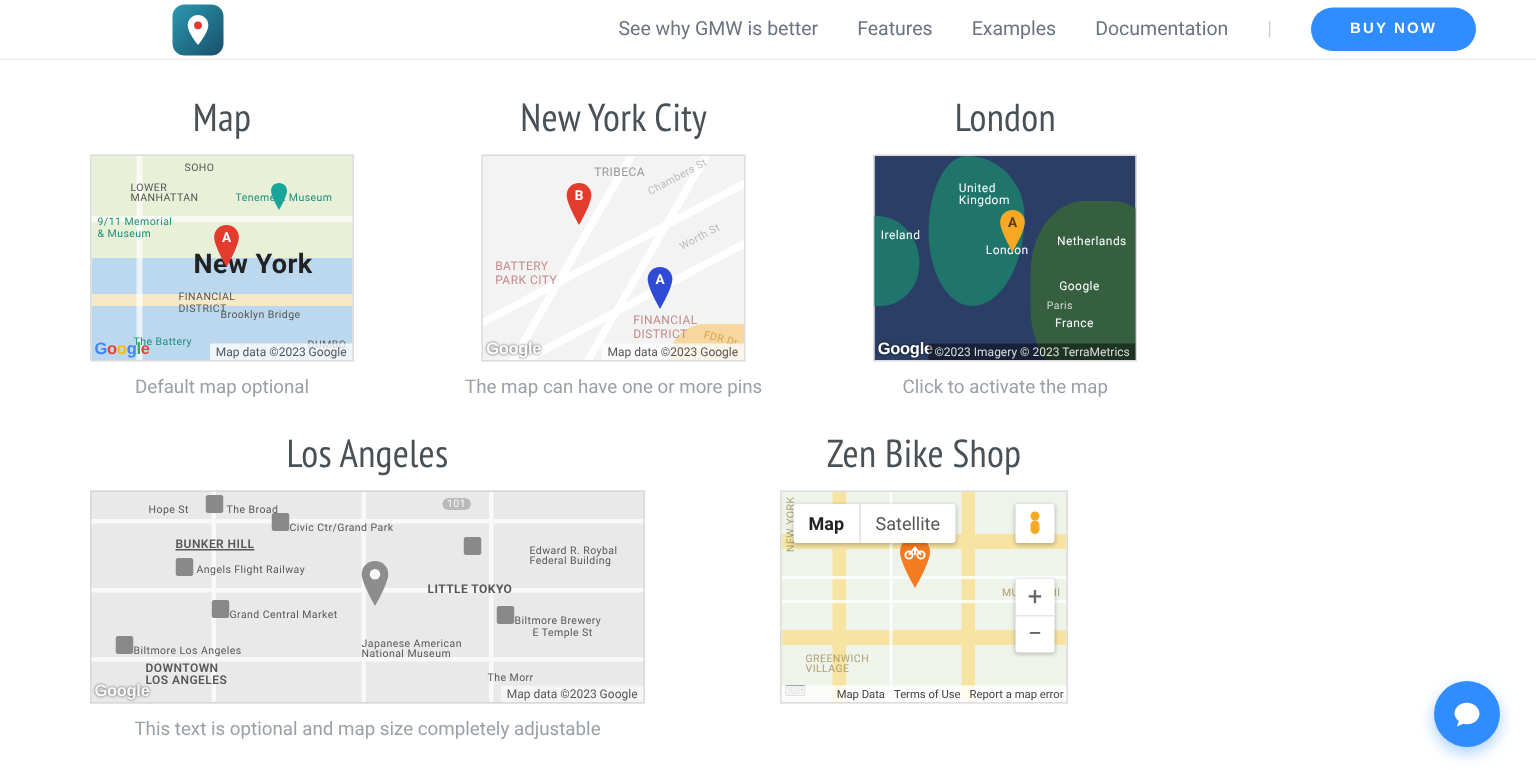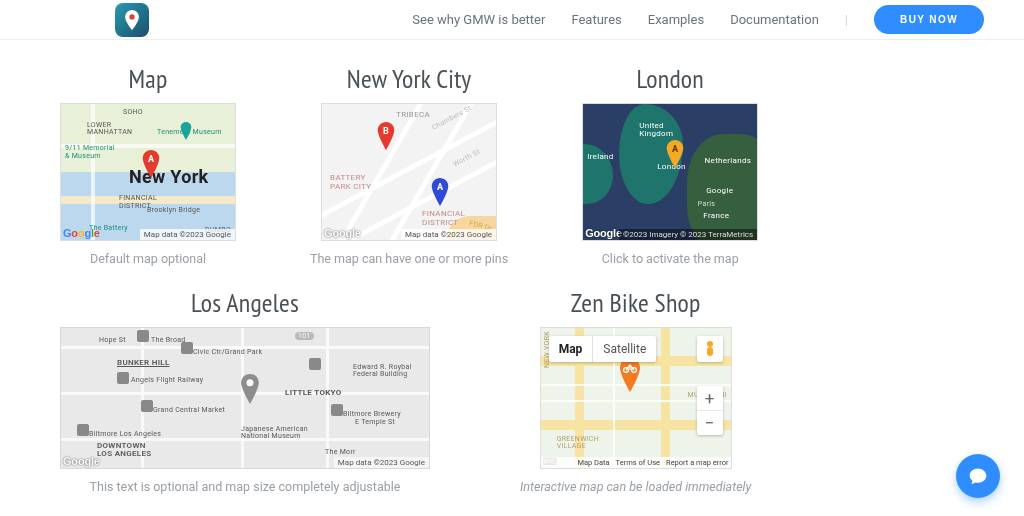--- a/index.html
+++ b/index.html
@@ -261,21 +261,20 @@
           <div>+</div>
           <div>−</div>
         </div>
         <span class="zen-kb">⌨</span>
         <div class="zen-attr">
           <span>Map Data</span>
           <span>Terms of Use</span>
           <span>Report a map error</span>
         </div>
       </div>
-      <div class="caption italic">Interactive map can be loaded immediately</div>
     </div>
 
   </div>
 </div>
 
 <div class="chat-fab">
   <svg width="20" height="20" viewBox="0 0 24 24">
     <path fill="#fff" d="M12 3C6.5 3 2 6.8 2 11.4c0 2.5 1.3 4.7 3.4 6.2L4 22l5-2.3c1 .2 2 .4 3 .4 5.5 0 10-3.8 10-8.4S17.5 3 12 3z"></path>
   </svg>
 </div>

